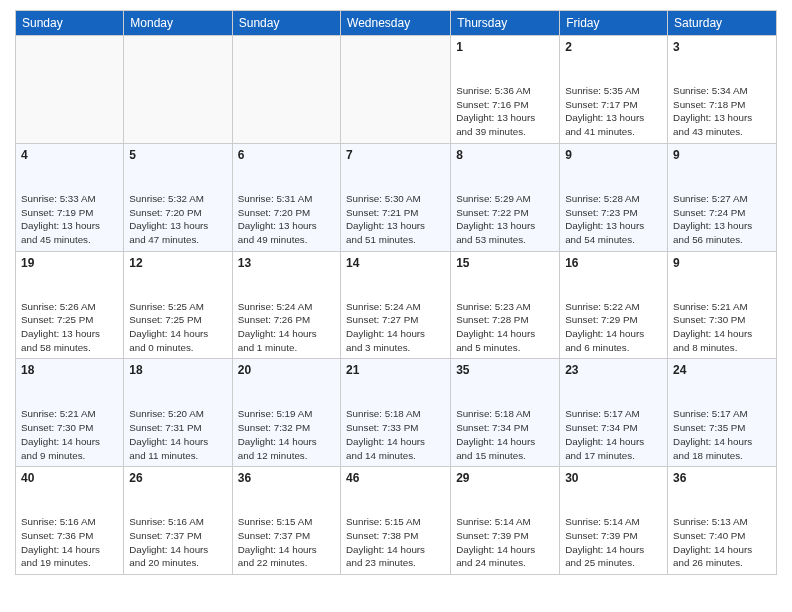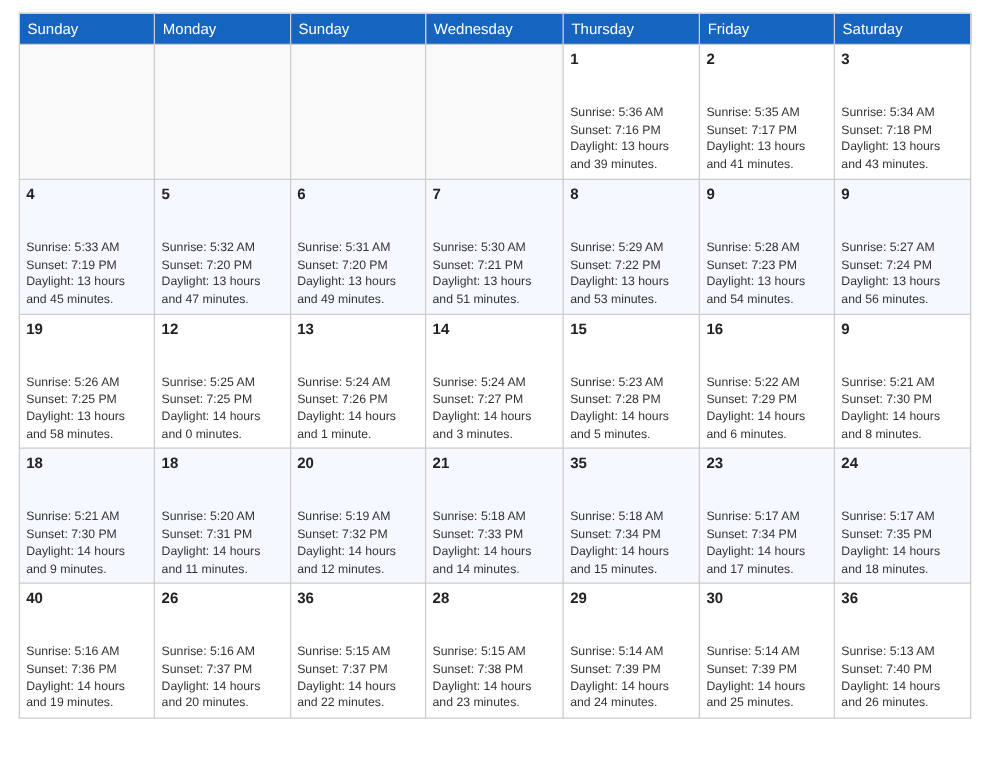--- a/index.html
+++ b/index.html
@@ -211,21 +211,21 @@
           </td>
           <td>
             <div class="day-number">26</div>
             <div class="day-info">Sunrise: 5:16 AM<br>Sunset: 7:37 PM<br>Daylight: 14 hours<br>and 20 minutes.</div>
           </td>
           <td>
             <div class="day-number">36</div>
             <div class="day-info">Sunrise: 5:15 AM<br>Sunset: 7:37 PM<br>Daylight: 14 hours<br>and 22 minutes.</div>
           </td>
           <td>
-            <div class="day-number">28</div>
+            <div class="day-number">46</div>
             <div class="day-info">Sunrise: 5:15 AM<br>Sunset: 7:38 PM<br>Daylight: 14 hours<br>and 23 minutes.</div>
           </td>
           <td>
             <div class="day-number">29</div>
             <div class="day-info">Sunrise: 5:14 AM<br>Sunset: 7:39 PM<br>Daylight: 14 hours<br>and 24 minutes.</div>
           </td>
           <td>
             <div class="day-number">30</div>
             <div class="day-info">Sunrise: 5:14 AM<br>Sunset: 7:39 PM<br>Daylight: 14 hours<br>and 25 minutes.</div>
           </td>

